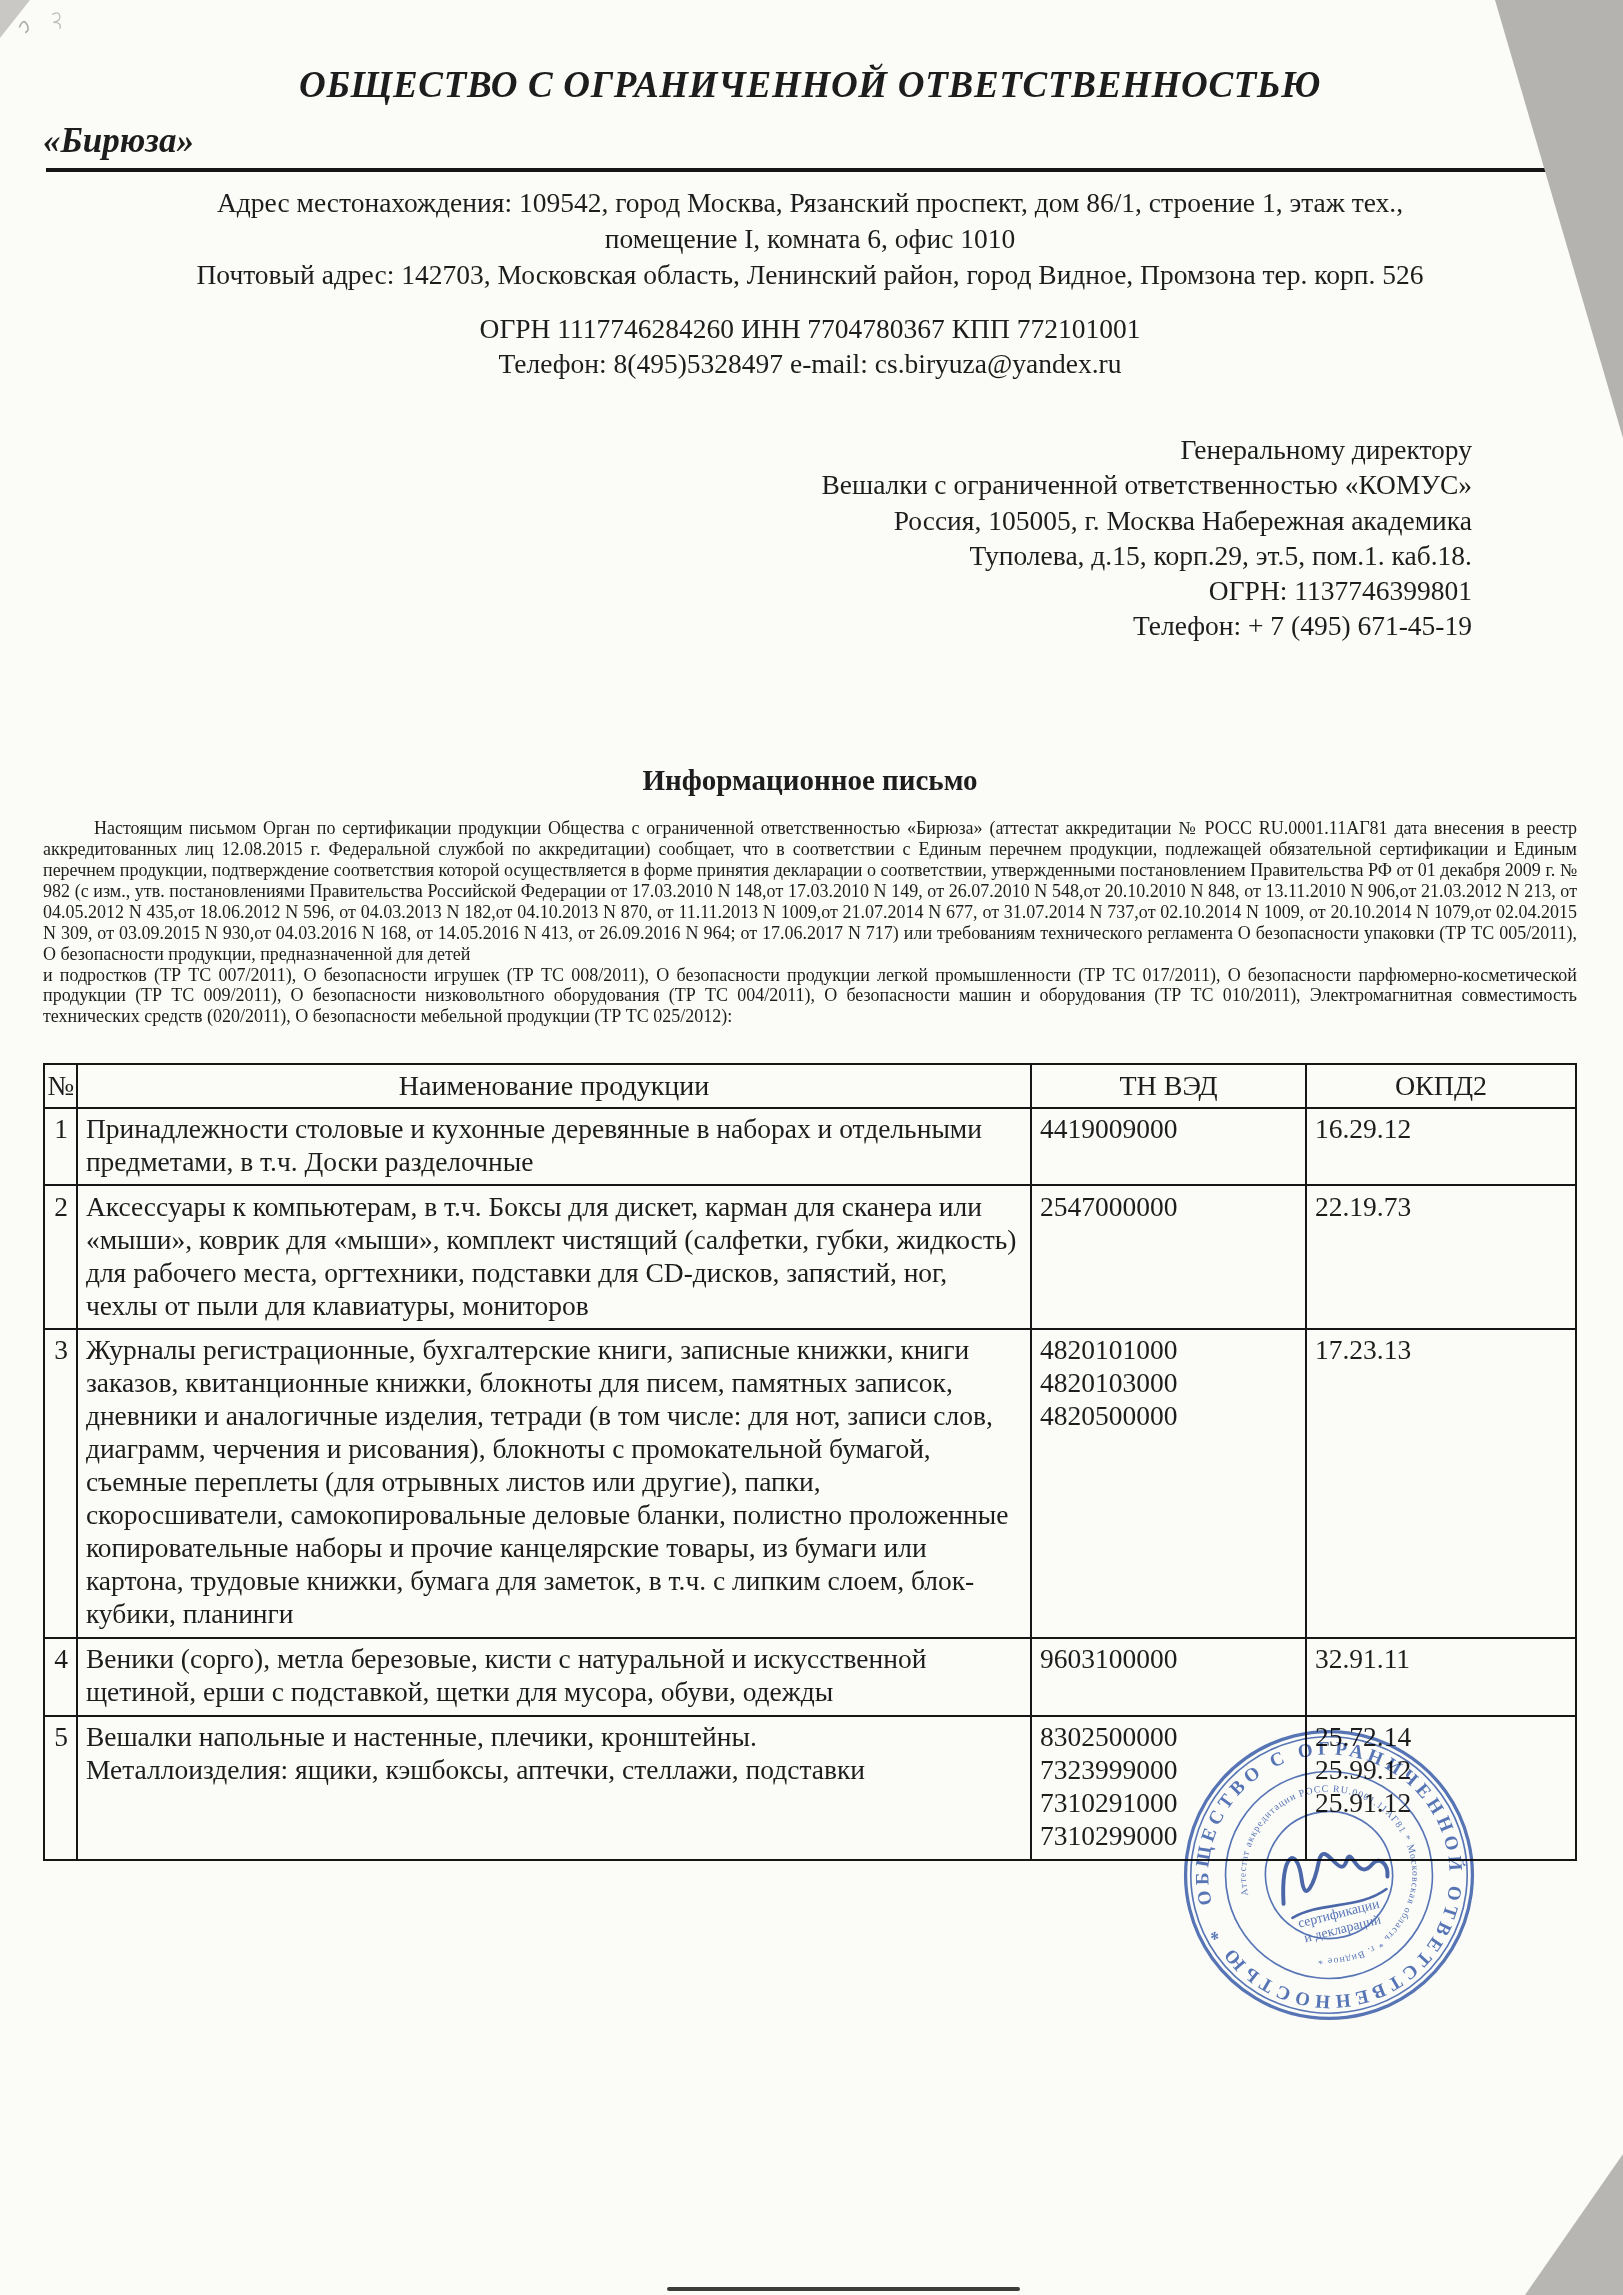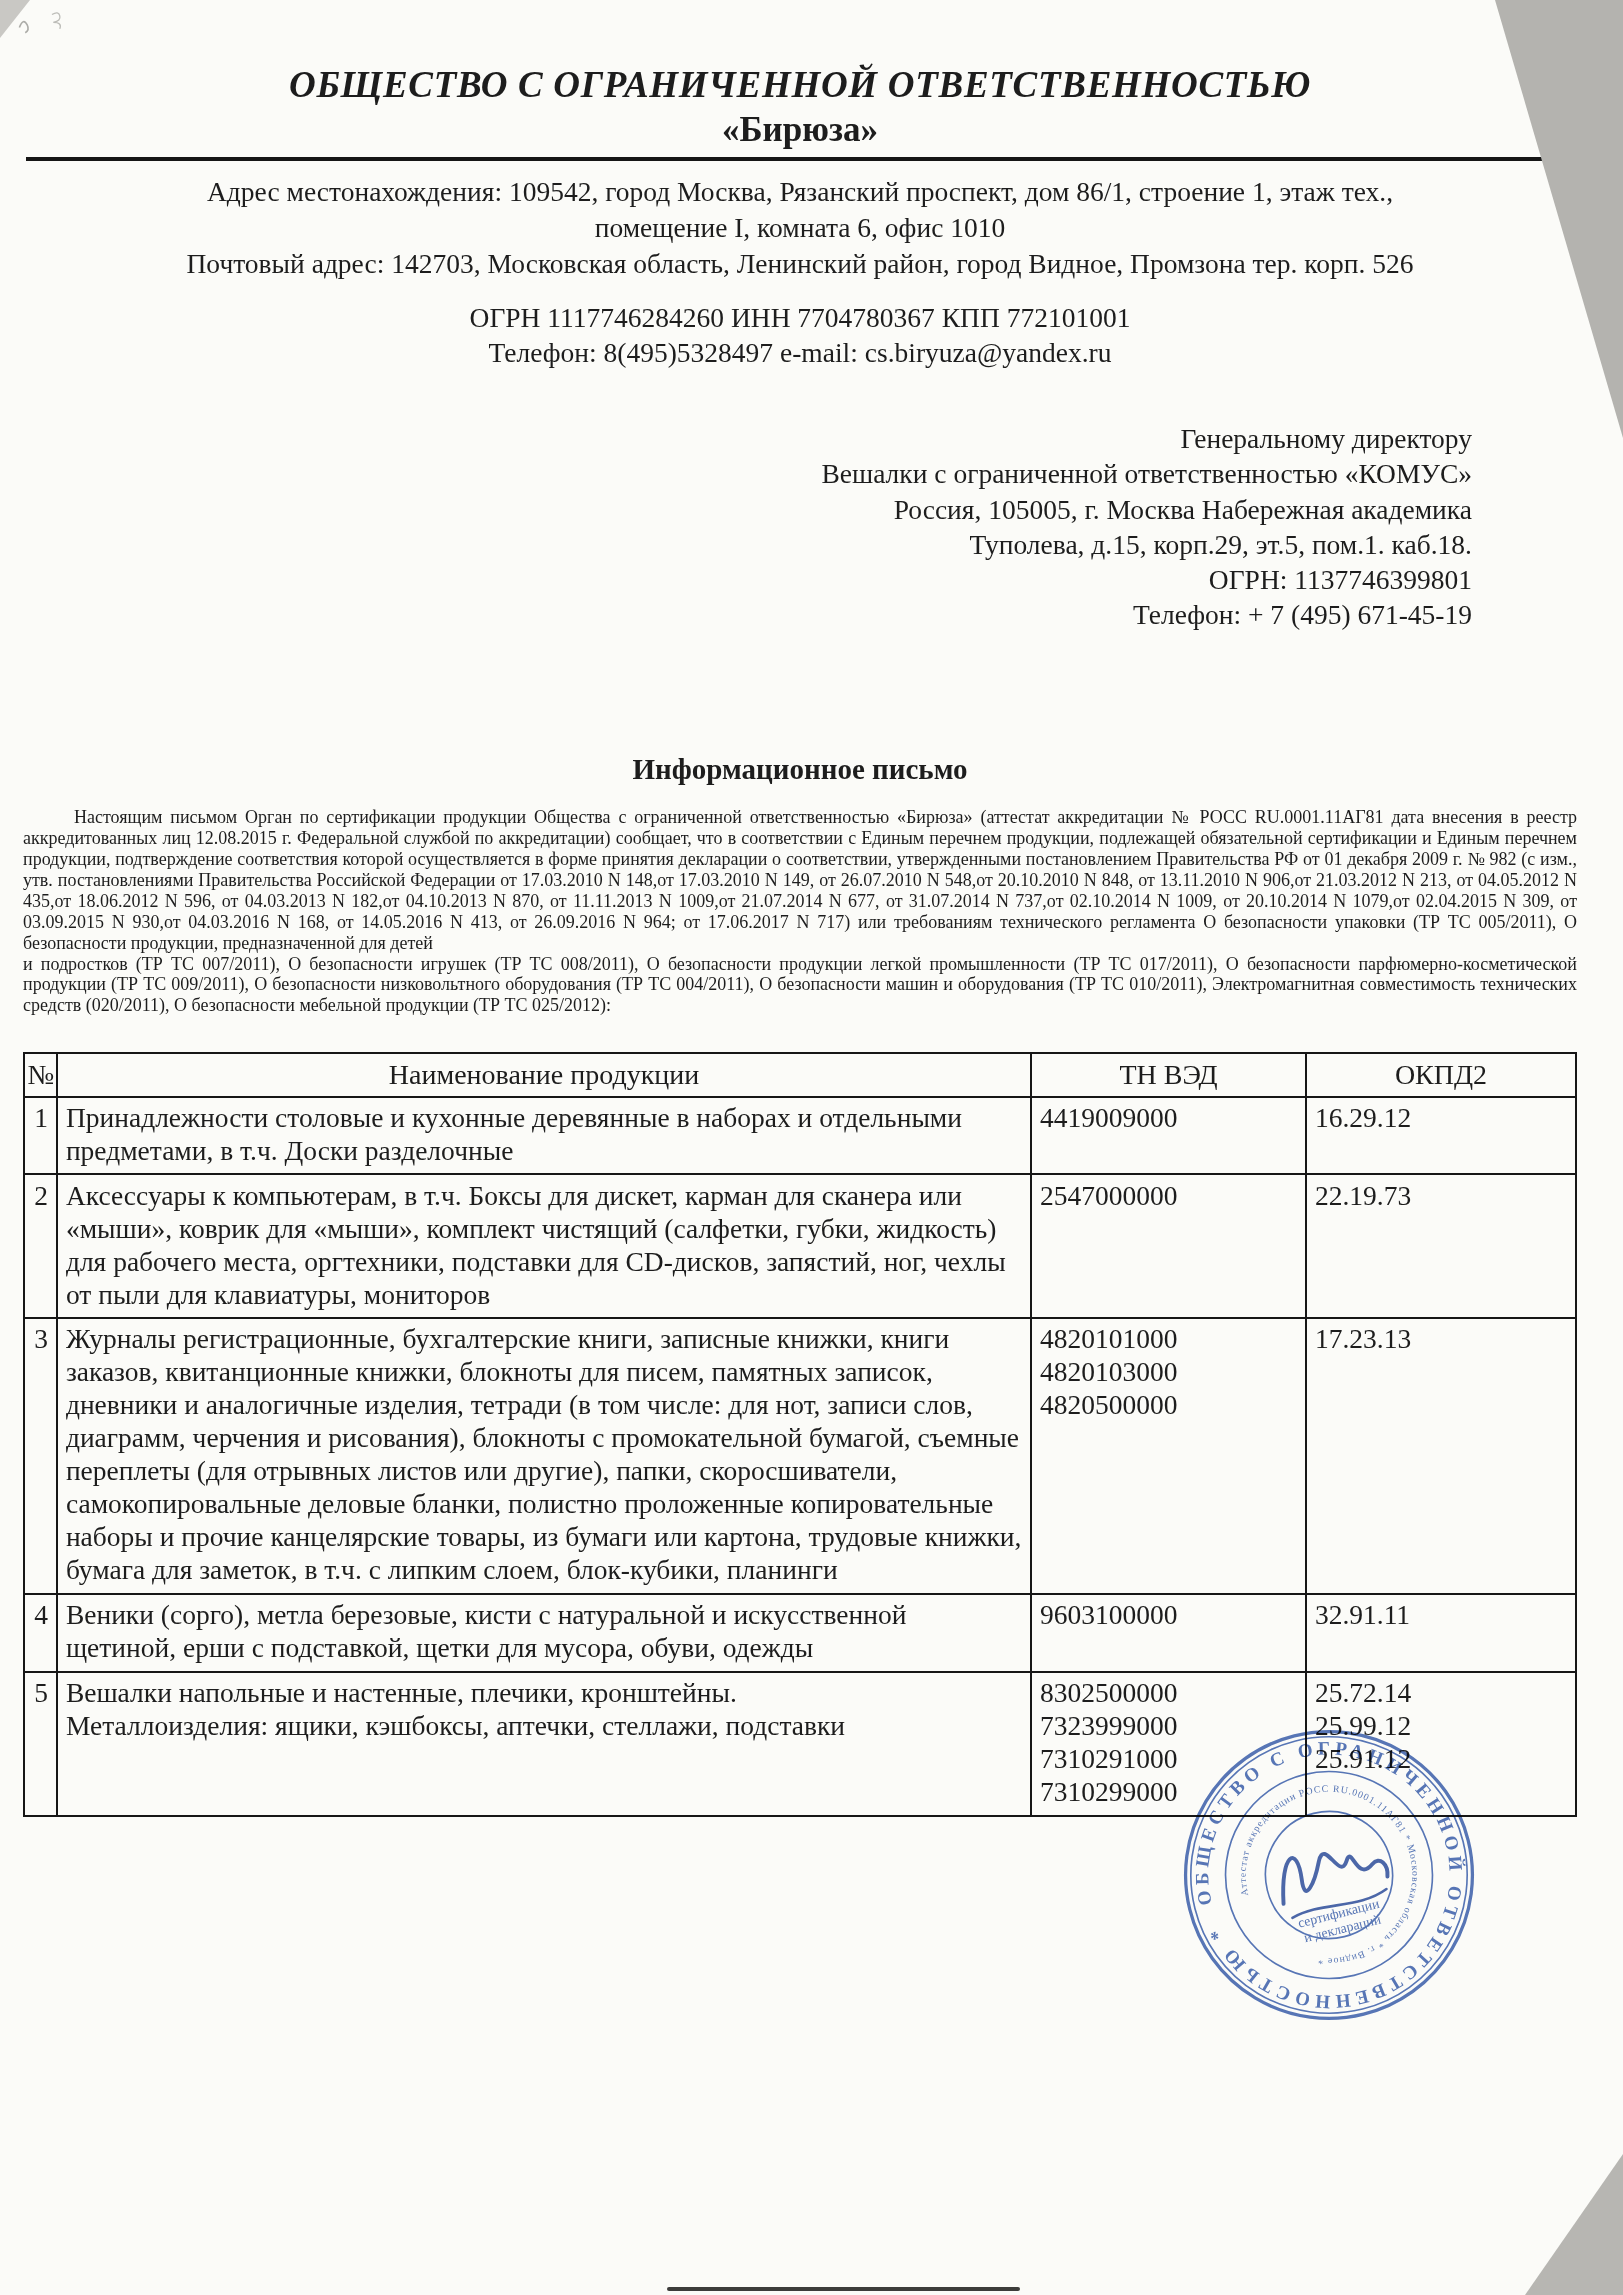--- a/index.html
+++ b/index.html
@@ -4,27 +4,27 @@
 <style>
   * { margin:0; padding:0; box-sizing:border-box; }
   html,body { background:#9a9a98; }
   .page {
     position:relative;
     width:1623px; height:2295px;
     margin:0 auto;
     background:#fbfbf8;
     color:#1d1d1d;
     font-family:"Liberation Serif","DejaVu Serif",serif;
-    padding:65px 46px 0 23px;
+    padding:65px 46px 0 43px;
     overflow:hidden;
   }
 
   
   .company-type { text-align:center; font-size:37px; font-weight:bold; font-style:italic; letter-spacing:0.7px; line-height:1.1; }
-  .company-name { text-align:center; font-size:35px; font-weight:bold; margin-top:5px; line-height:1.1; }
+  .company-name { font-size:35px; font-weight:bold; font-style:italic; margin-top:16px; line-height:1.1; }
   .head-rule { border:none; border-top:4.6px solid #161616; margin:7.9px 2.6px 13px 2.6px; }
   .center-line { text-align:center; font-size:27.5px; line-height:1.3; }
   .gap-28 { height:18.3px; }
   .outgoing-line { font-size:27.5px; margin-top:19.6px; line-height:1.3; }
 
   
   .recipient-block { margin-top:52px; text-align:right; font-size:27.5px; line-height:1.14; padding-right:105px; }
   .recipient-block div { margin-bottom:3.9px; }
 
   

